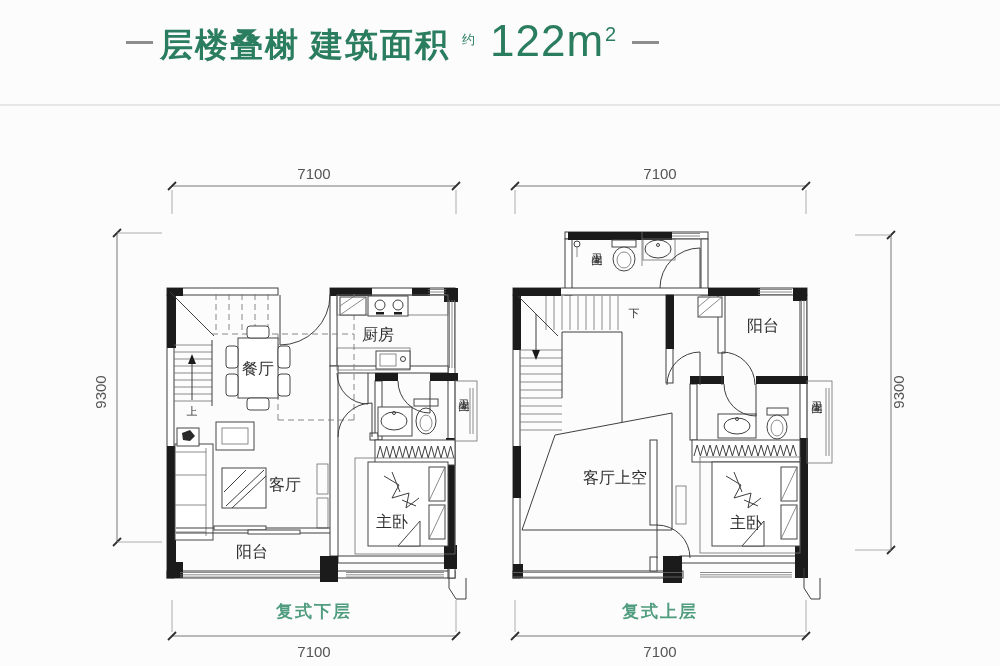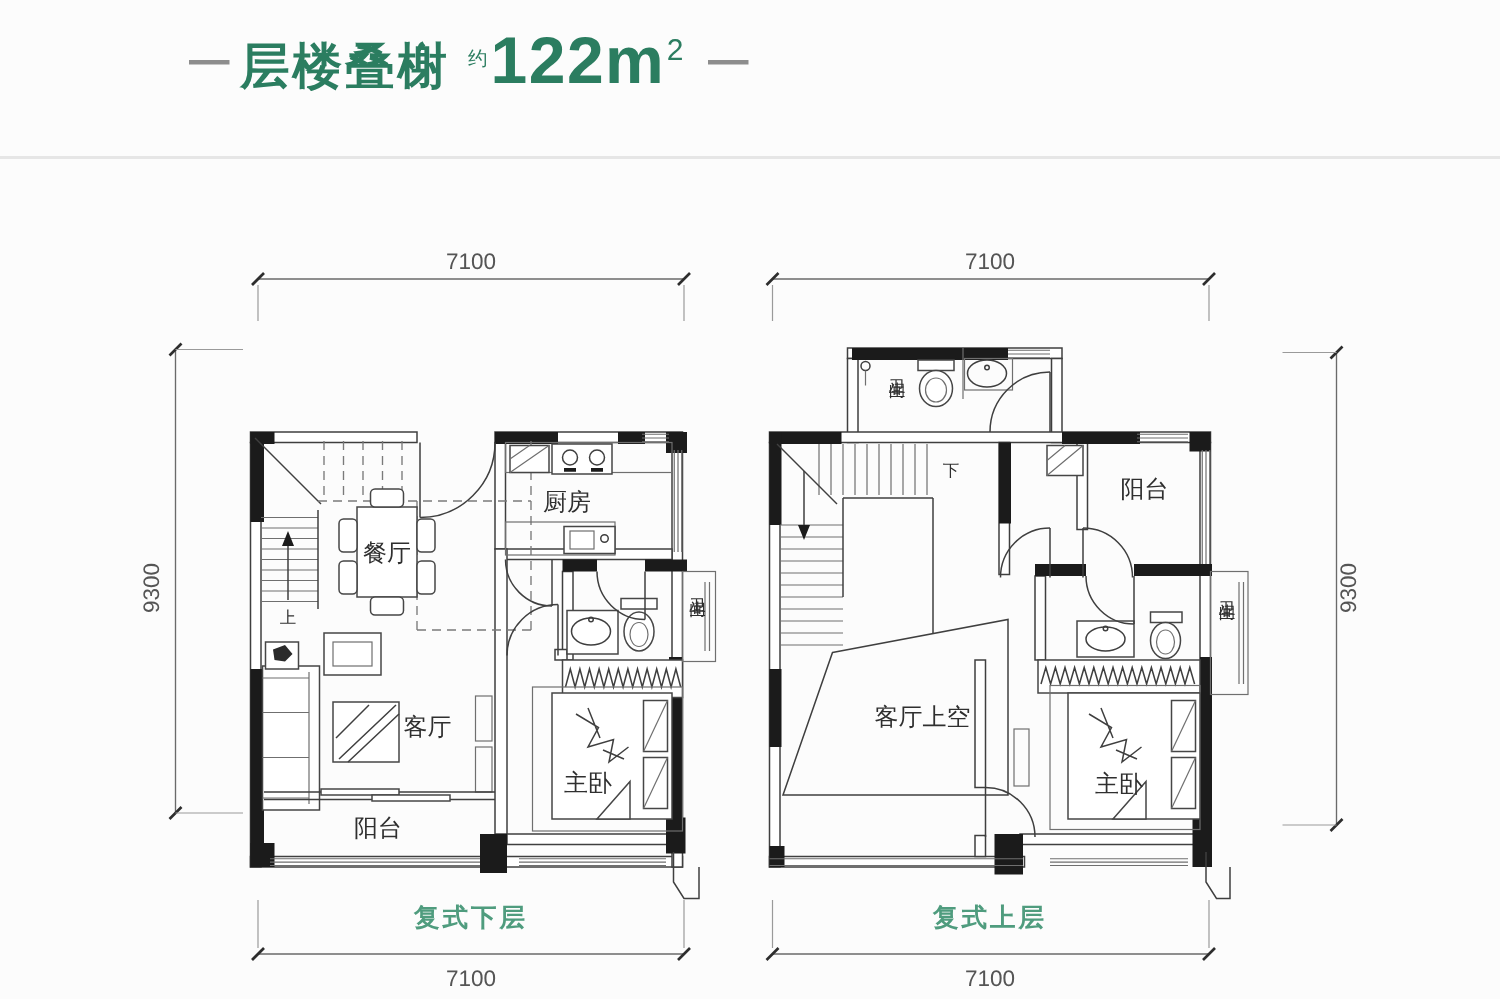--- a/index.html
+++ b/index.html
@@ -6,21 +6,21 @@
   #page{position:relative;width:1000px;height:666px;background:#fcfcfc;overflow:hidden;
         font-family:"Liberation Sans","DejaVu Sans",sans-serif;}
   
   .title-row{position:absolute;top:16px;left:0;display:flex;align-items:baseline;}
   .tdash{width:27px;height:3px;background:var(--dash-gray);align-self:center;}
   .tdash.left{margin-left:126px;}
   .tdash.right{margin-left:16px;}
   .t-main{font-size:33px;font-weight:bold;color:var(--title-green);margin:0 0 0 7px;letter-spacing:2px;}
   .t-sub{font-size:33px;font-weight:bold;color:var(--title-green);margin-left:10px;letter-spacing:2px;}
   .t-approx{font-size:13px;color:var(--title-green);margin-left:12px;position:relative;top:-12px;}
-  .t-val{font-size:44px;color:var(--title-green);font-weight:700;margin-left:2px;letter-spacing:1px;}
+  .t-val{font-size:44px;color:var(--title-green);font-weight:400;margin-left:15px;letter-spacing:1px;}
   .t-sup{font-size:20px;color:var(--title-green);position:relative;top:-15px;margin-left:1px;}
   .divider{position:absolute;top:104px;left:0;width:1000px;height:2px;background:var(--divider-gray);}
   
   .plan-svg{position:absolute;left:0;top:0;}
   .wall{fill:#ffffff;stroke:var(--line);stroke-width:1;}
   .blk{fill:var(--wall);stroke:none;}
   .ln{fill:none;stroke:var(--line);stroke-width:1;}
   .thin{fill:none;stroke:#6f6f6f;stroke-width:0.8;}
   .dsh{fill:none;stroke:#7a7a7a;stroke-width:0.9;stroke-dasharray:6 4;}
   .furn{fill:#ffffff;stroke:#464646;stroke-width:1;}
@@ -34,20 +34,21 @@
   .cap{fill:var(--caption-green);font-size:17px;text-anchor:middle;font-weight:600;letter-spacing:2px;}
 </style>
 </head>
 <body>
 
 <div id="page">
 
   <div class="title-row">
     <span class="tdash left"></span>
     <h1 class="t-main">层楼叠榭</h1>
+    <span class="t-sub">建筑面积</span>
     <span class="t-approx">约</span>
     <span class="t-val">122m</span>
     <span class="t-sup">2</span>
     <span class="tdash right"></span>
   </div>
   <div class="divider"></div>
 
   <svg class="plan-svg" width="1000" height="666" viewBox="0 0 1000 666">
 
     <g>

